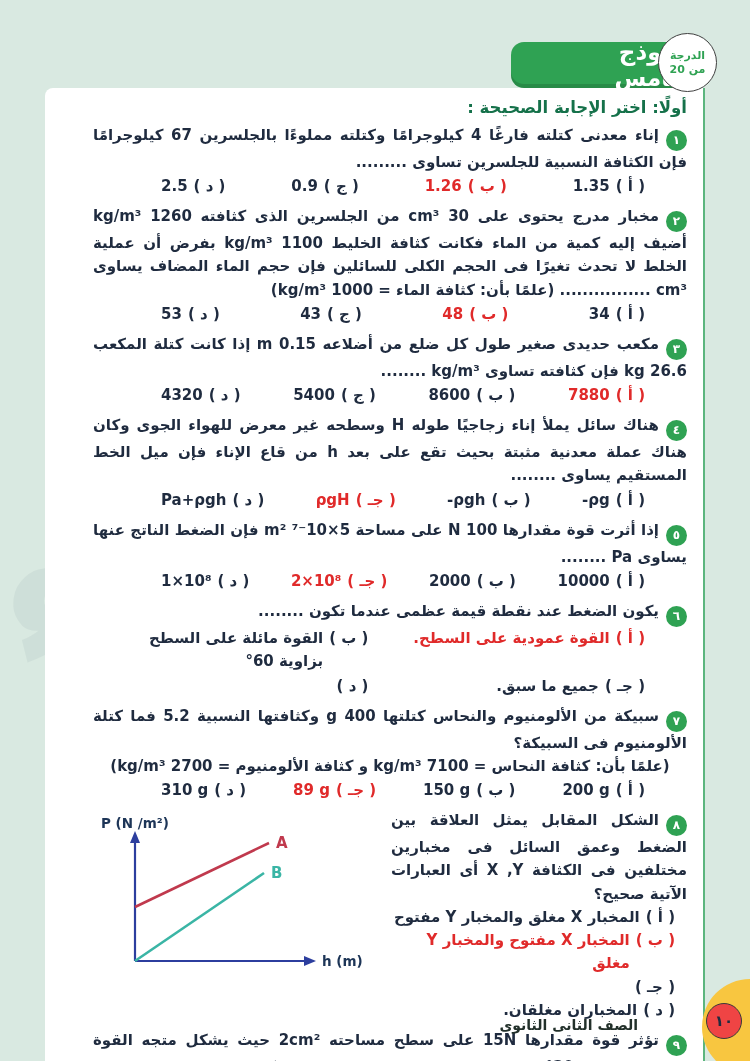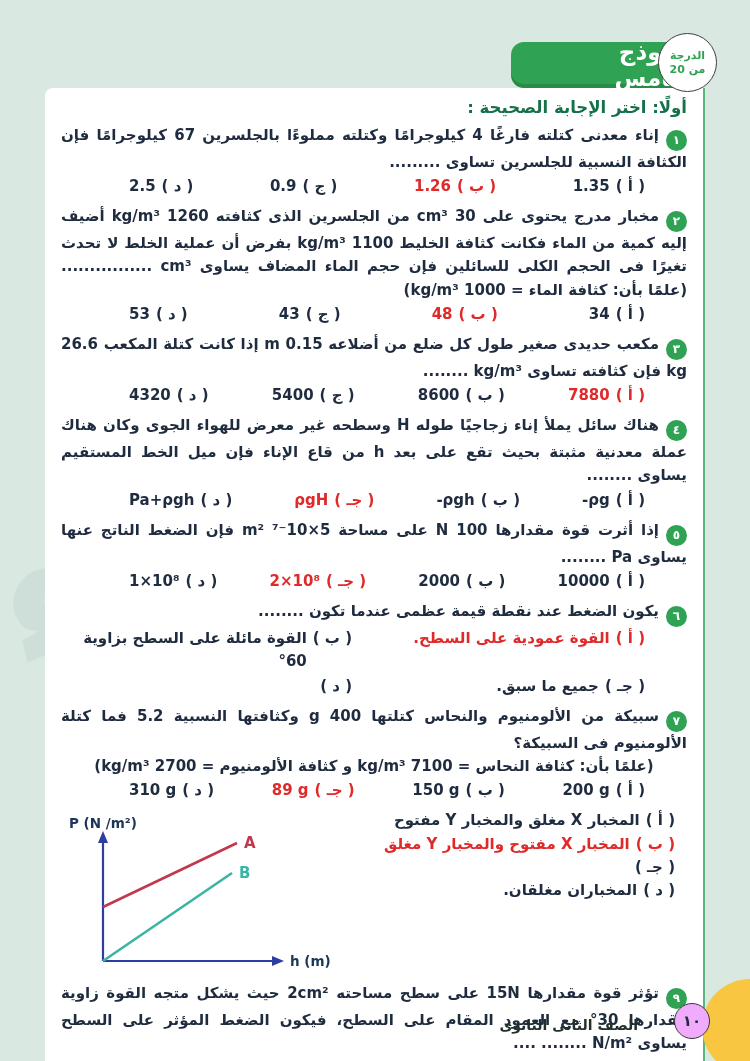--- a/index.html
+++ b/index.html
@@ -5,21 +5,21 @@
   html,body{margin:0;padding:0;}
   body{font-family:"DejaVu Sans", sans-serif;}
   .page{position:relative;width:750px;height:1061px;background:#d9e9e1;overflow:hidden;direction:rtl;}
 
   
   .wm{position:absolute;top:420px;left:-10px;font-size:185px;font-weight:bold;
       color:rgba(120,140,150,0.10);transform:rotate(-14deg);z-index:0;pointer-events:none;white-space:nowrap;}
 
   
   .panel{position:absolute;top:88px;left:45px;right:45px;bottom:0;background:#ffffff;
-         border-right:2px solid #5cb57e;border-radius:8px 0 0 0;z-index:1;}
+         border-right:2px solid #5cb57e;border-radius:8px 0 0 0;z-index:1;padding-left:32px;}
   .panel-inner{position:relative;padding:8px 16px 64px 16px;z-index:1;}
 
   
   .header-bar{position:absolute;top:42px;right:47px;width:192px;height:46px;background:#2fa253;
               border-radius:13px;display:flex;align-items:center;justify-content:center;z-index:3;
               box-shadow:inset 0 -4px 0 rgba(0,0,0,0.14);}
   .header-title{color:#ffffff;font-size:23px;font-weight:bold;padding-left:28px;}
   .badge{position:absolute;top:-9px;right:-14px;width:57px;height:57px;background:#ffffff;
          border:1px solid #404040;border-radius:50%;display:flex;flex-direction:column;
          align-items:center;justify-content:center;color:#2fa253;font-size:11px;font-weight:bold;line-height:1.2;}
@@ -45,22 +45,22 @@
 
   .qrow{display:flex;gap:8px;align-items:flex-start;}
   .qrow .txt{flex:1;min-width:0;}
   .fig{flex:0 0 282px;margin:4px;}
   figure{margin:0;}
 
   
   .corner-disc{position:absolute;width:96px;height:96px;border-radius:50%;background:#f8c640;
                right:-48px;bottom:-14px;z-index:2;}
   .footer-label{position:absolute;right:112px;bottom:28px;font-size:14px;font-weight:bold;color:#22302a;z-index:3;}
-  .page-circle{position:absolute;right:40px;bottom:22px;width:34px;height:34px;border-radius:50%;
-               background:#f0abfc;border:1.5px solid #3a3a3a;display:flex;align-items:center;justify-content:center;
+  .page-circle{position:absolute;right:8px;bottom:22px;width:34px;height:34px;border-radius:50%;
+               background:#ef4444;border:1.5px solid #3a3a3a;display:flex;align-items:center;justify-content:center;
                font-size:15px;font-weight:bold;color:#1f2b3f;z-index:3;}
   svg{display:block;}
 </style>
 </head>
 <body>
 
 <div class="page">
 
   <div class="wm">الأضواء</div>
 
@@ -226,20 +226,21 @@
             </span>
           <span class="opt">
               <span class="lab">( د )</span>
               <span class="val ltr">310 g</span>
             </span>
         </div>
       </div>
 
       <div class="q qrow">
         <div class="txt">
+          <div class="q-text"><span class="qnum">٨</span><span>الشكل المقابل يمثل العلاقة بين الضغط وعمق السائل فى مخبارين مختلفين فى الكثافة X ,Y أى العبارات الآتية صحيح؟</span></div>
           <div class="optcol">
             <span class="opt">
                 <span class="lab">( أ )</span>
                 <span class="val">المخبار X مغلق والمخبار Y مفتوح</span>
               </span>
             <span class="opt correct">
                 <span class="lab">( ب )</span>
                 <span class="val">المخبار X مفتوح والمخبار Y مغلق</span>
               </span>
             <span class="opt">

